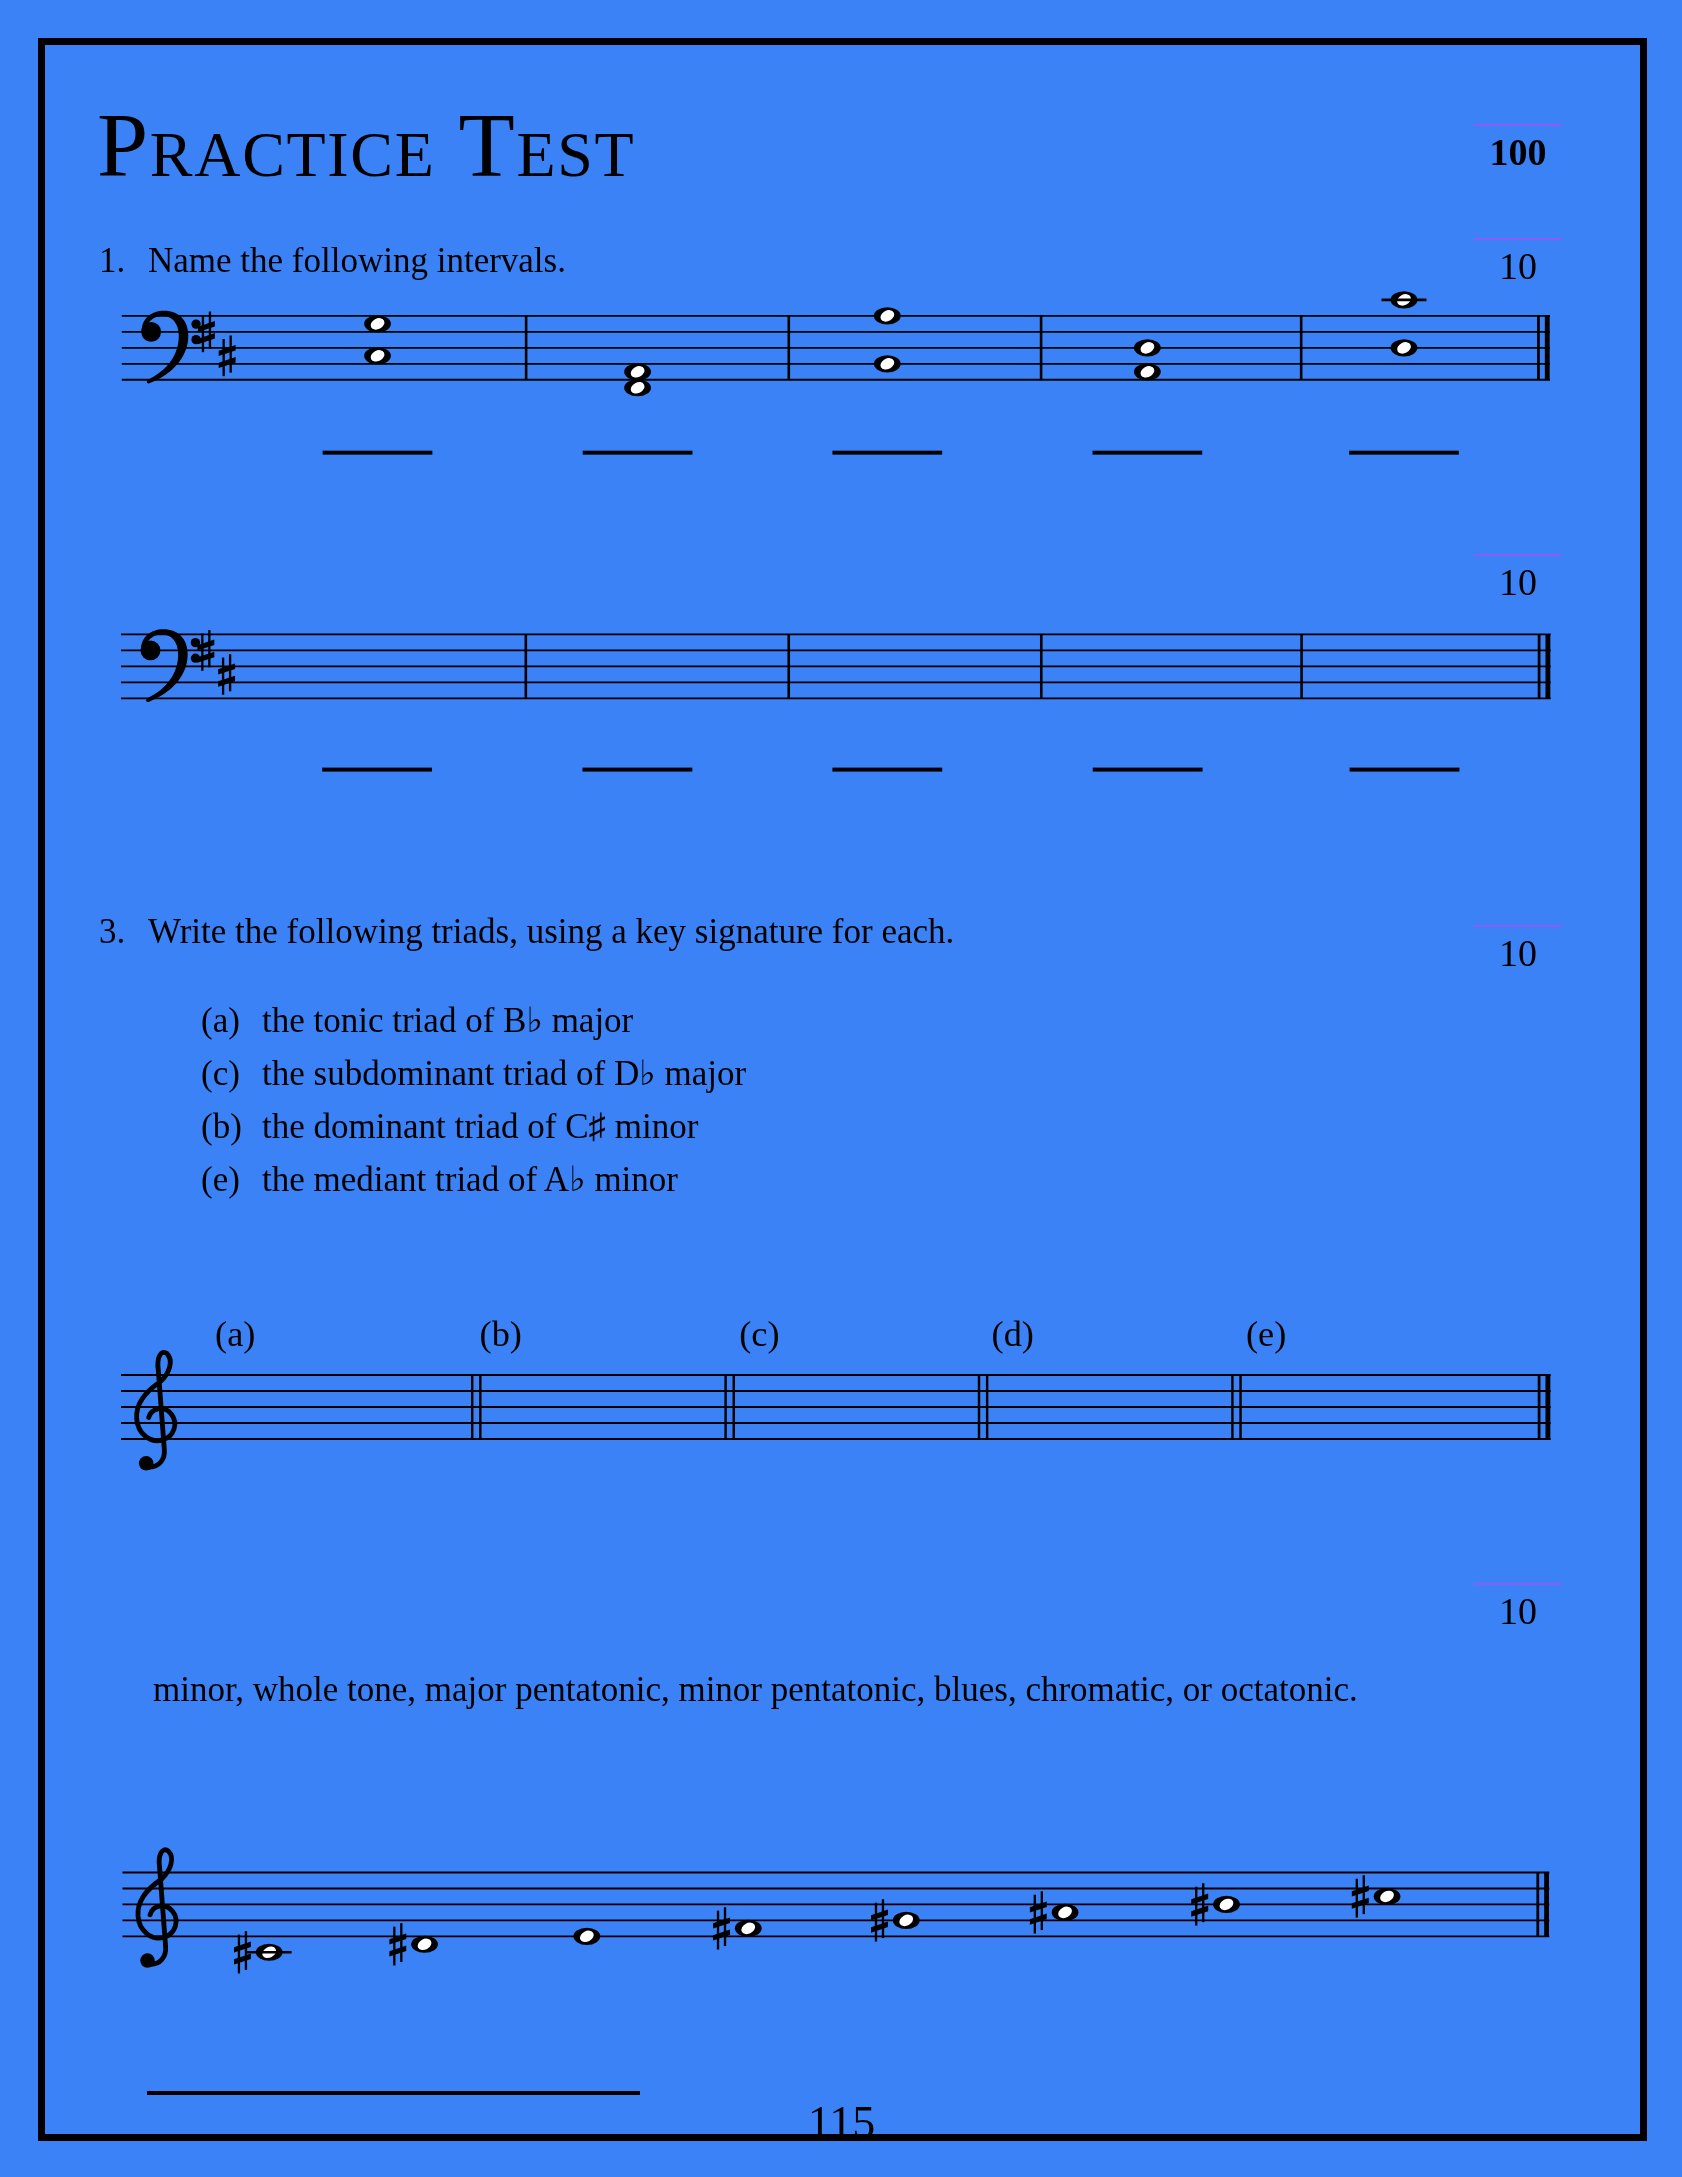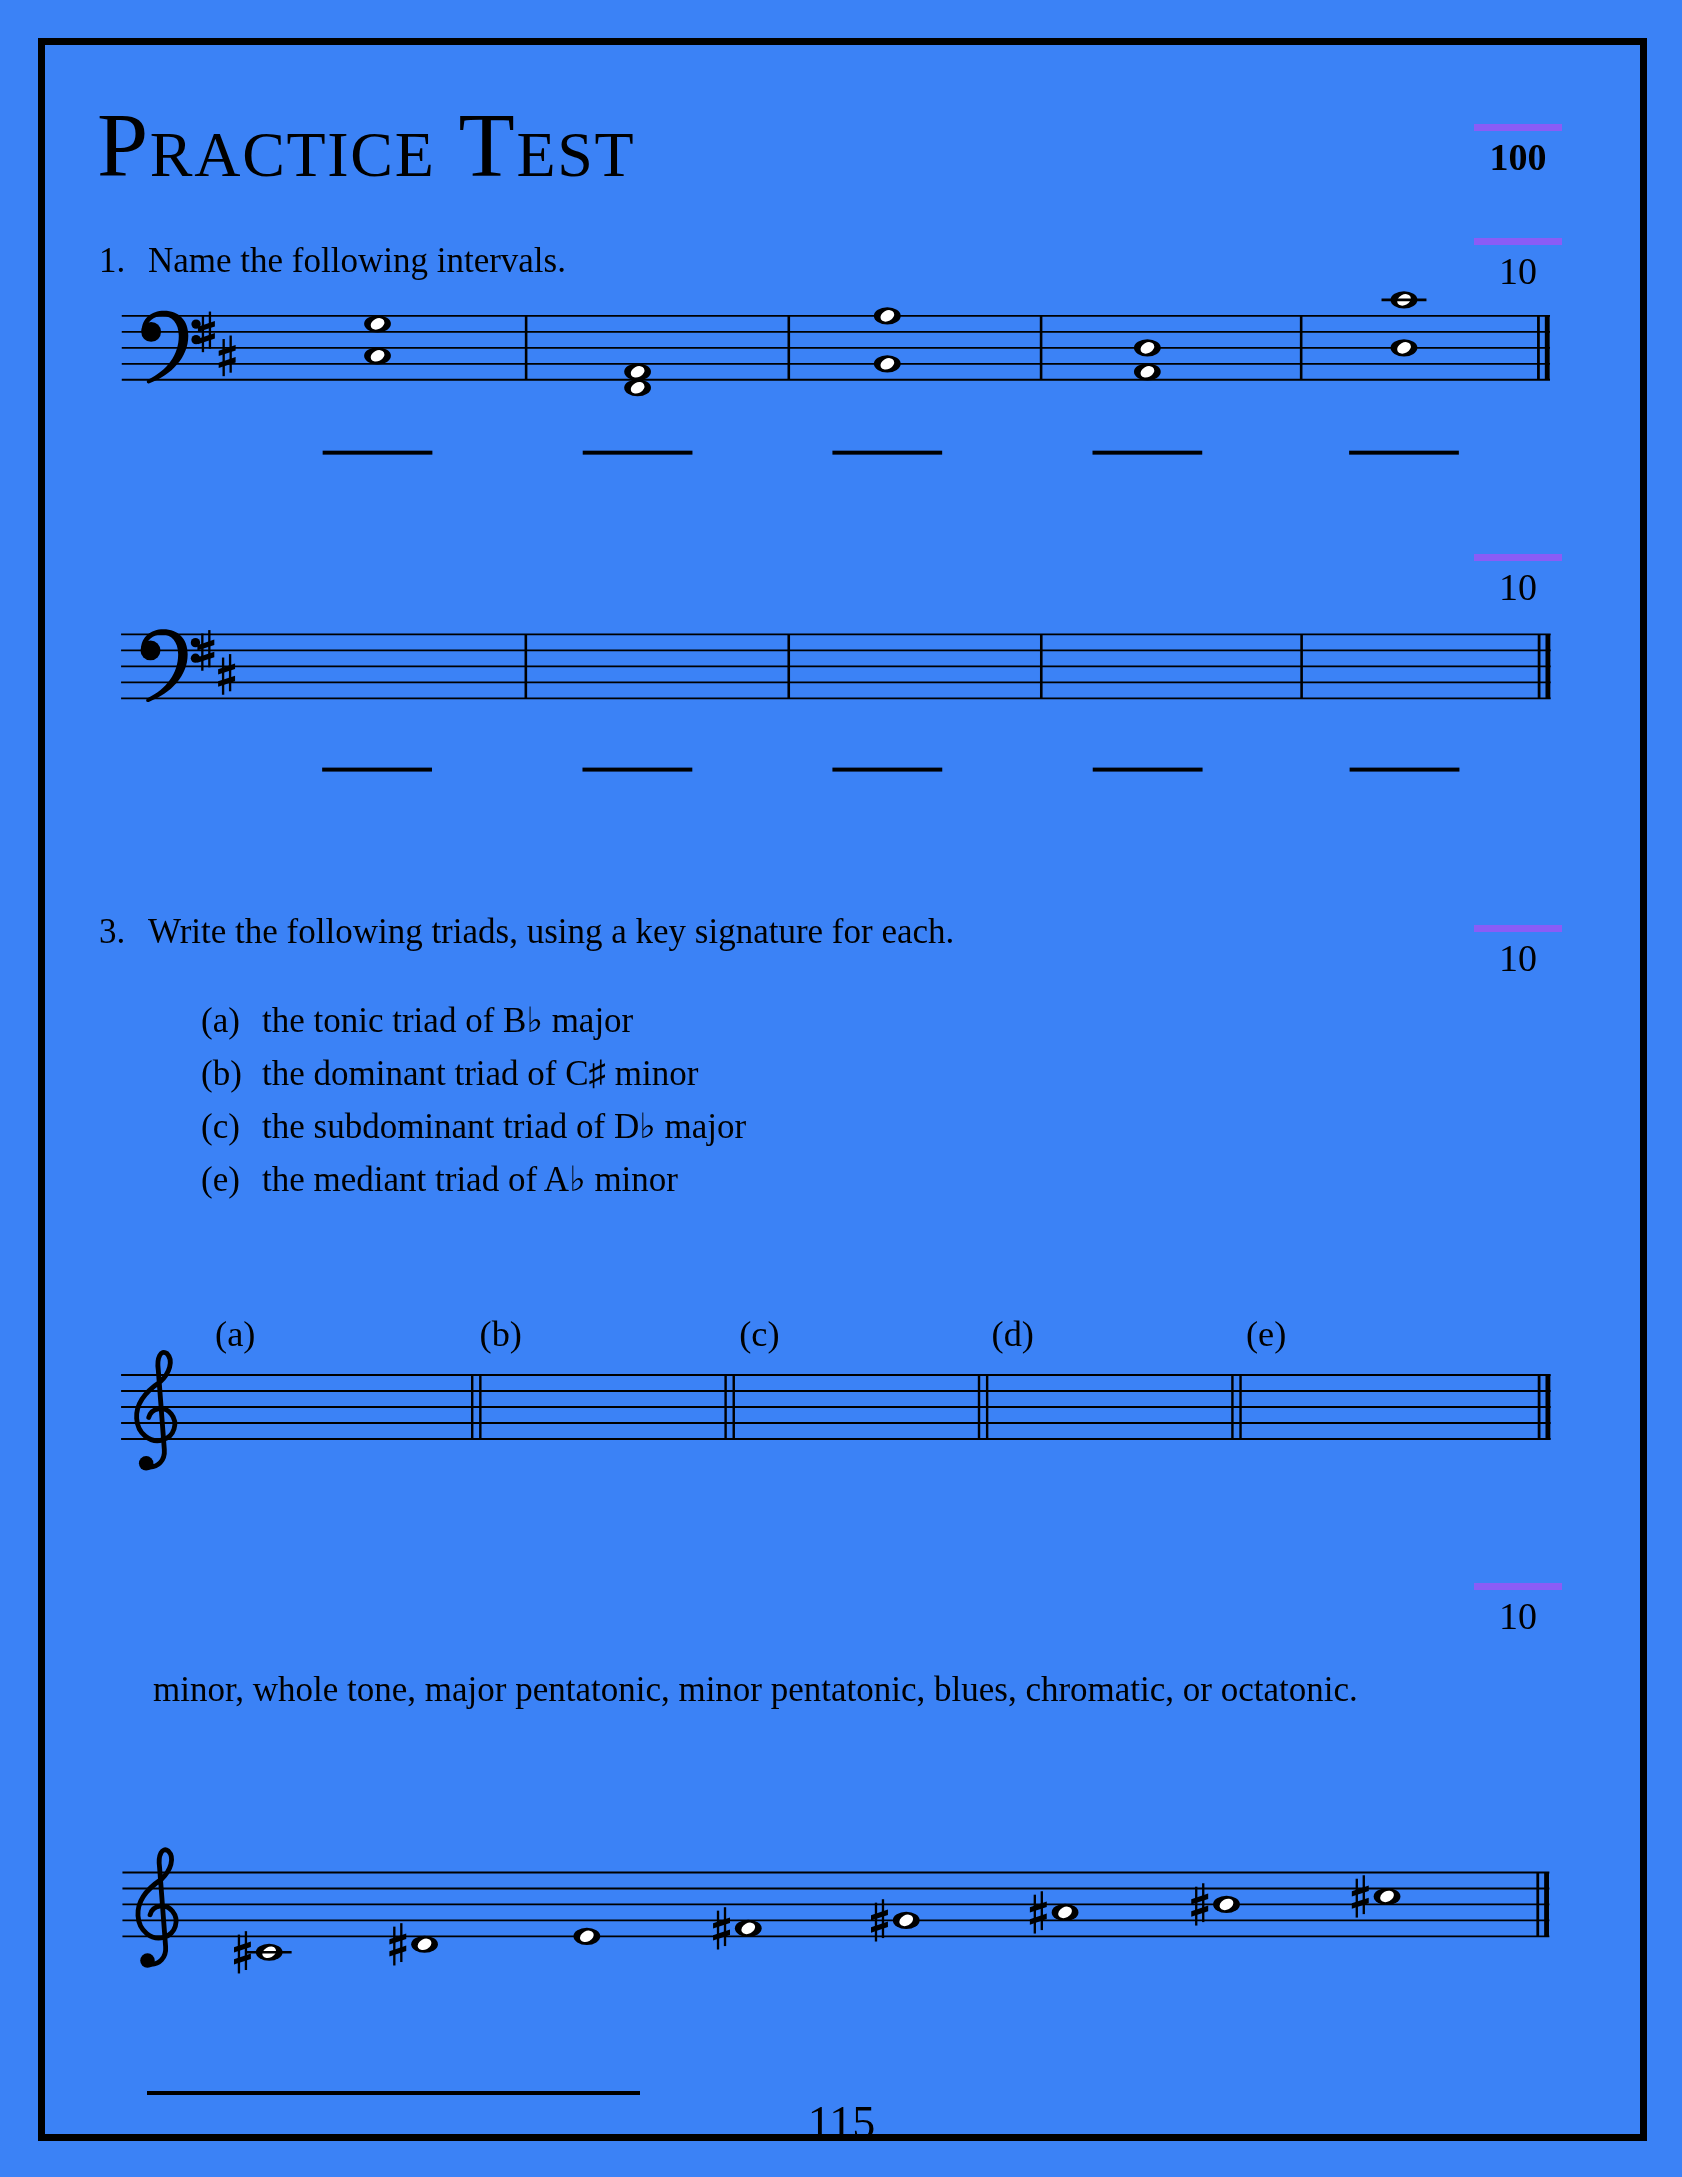--- a/index.html
+++ b/index.html
@@ -9,21 +9,21 @@
          border:7px solid #000;pointer-events:none;}
   .title{position:absolute;left:97px;top:97px;font-size:92px;line-height:1.05;
          font-variant:small-caps;letter-spacing:1.7px;white-space:nowrap;}
   .question{position:absolute;font-size:35px;white-space:nowrap;margin-top:16px;}
   .qnum{display:inline-block;min-width:49px;}
   #q1{left:99px;top:225px;}
   #q2{left:99px;top:515px;}
   #q3{left:99px;top:896px;}
   #q4{left:99px;top:1646px;line-height:56px;}
   #q4 .l2{margin-left:54px;}
-  .score{position:absolute;left:1474px;width:88px;border-top:7px solid #8b5cf6;
+  .score{position:absolute;left:1474px;width:88px;border-top:2px solid #8b5cf6;
          text-align:center;font-size:38px;padding-top:7px;line-height:1;}
   .score.bold{font-weight:bold;}
   #score-total{top:124px;}
   #score-q1{top:238px;}
   #score-q2{top:554px;}
   #score-q3{top:925px;}
   #score-q3-staff{top:1583px;}
   #triad-items{position:absolute;left:201px;top:946px;font-size:35px;line-height:53px;white-space:nowrap;margin-top:48px;}
   .item-label{display:inline-block;min-width:61px;}
   #q4-answer-line{position:absolute;left:147px;top:2091px;width:493px;height:4.3px;background:#000;}
@@ -58,22 +58,22 @@
     <span class="qnum">1.</span><span>Name the following intervals.</span>
   </div>
 
 
   <div class="question" id="q3">
     <span class="qnum">3.</span><span>Write the following triads, using a key signature for each.</span>
   </div>
 
   <div id="triad-items">
       <div><span class="item-label">(a)</span><span>the tonic triad of B♭ major</span></div>
+      <div><span class="item-label">(c)</span><span>the subdominant triad of D♭ major</span></div>
       <div><span class="item-label">(b)</span><span>the dominant triad of C♯ minor</span></div>
-      <div><span class="item-label">(c)</span><span>the subdominant triad of D♭ major</span></div>
       <div><span class="item-label">(e)</span><span>the mediant triad of A♭ minor</span></div>
     </div>
 
   <div class="question" id="q4">
     <div class="l2">minor, whole tone, major pentatonic, minor pentatonic, blues, chromatic, or octatonic.</div>
   </div>
 
   <div id="q4-answer-line"></div>
 
   <div id="page-number">115</div>

